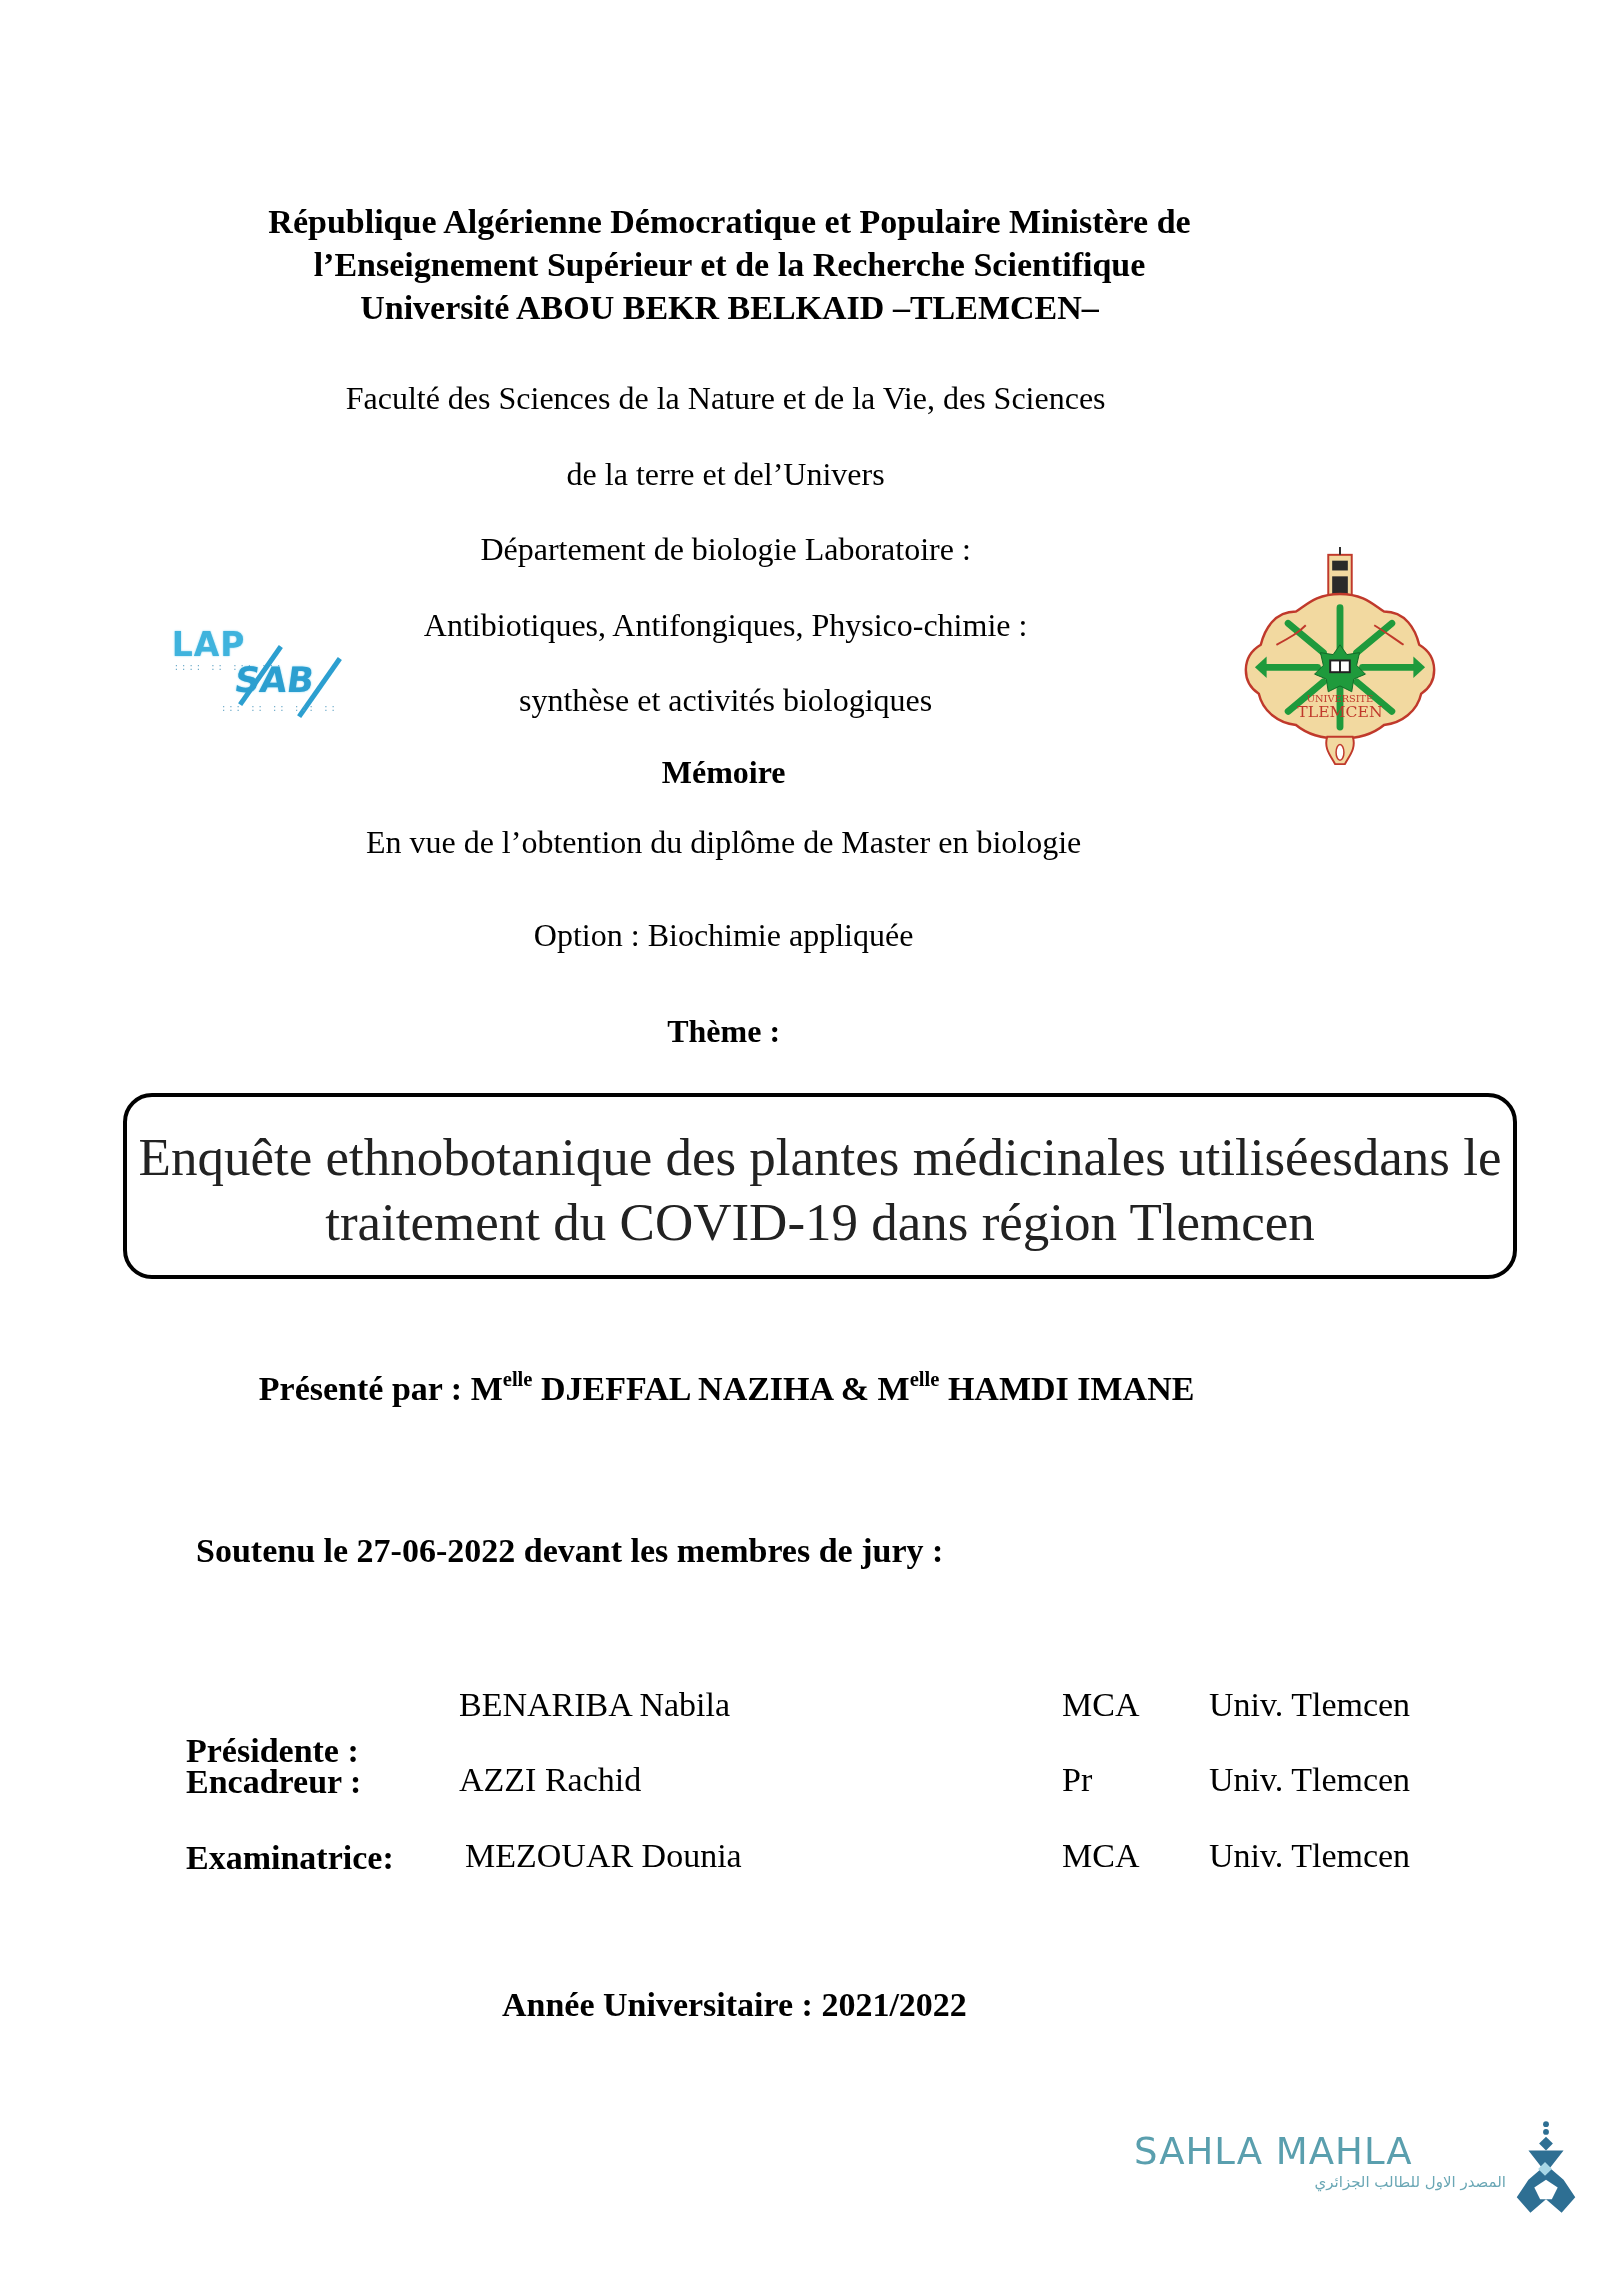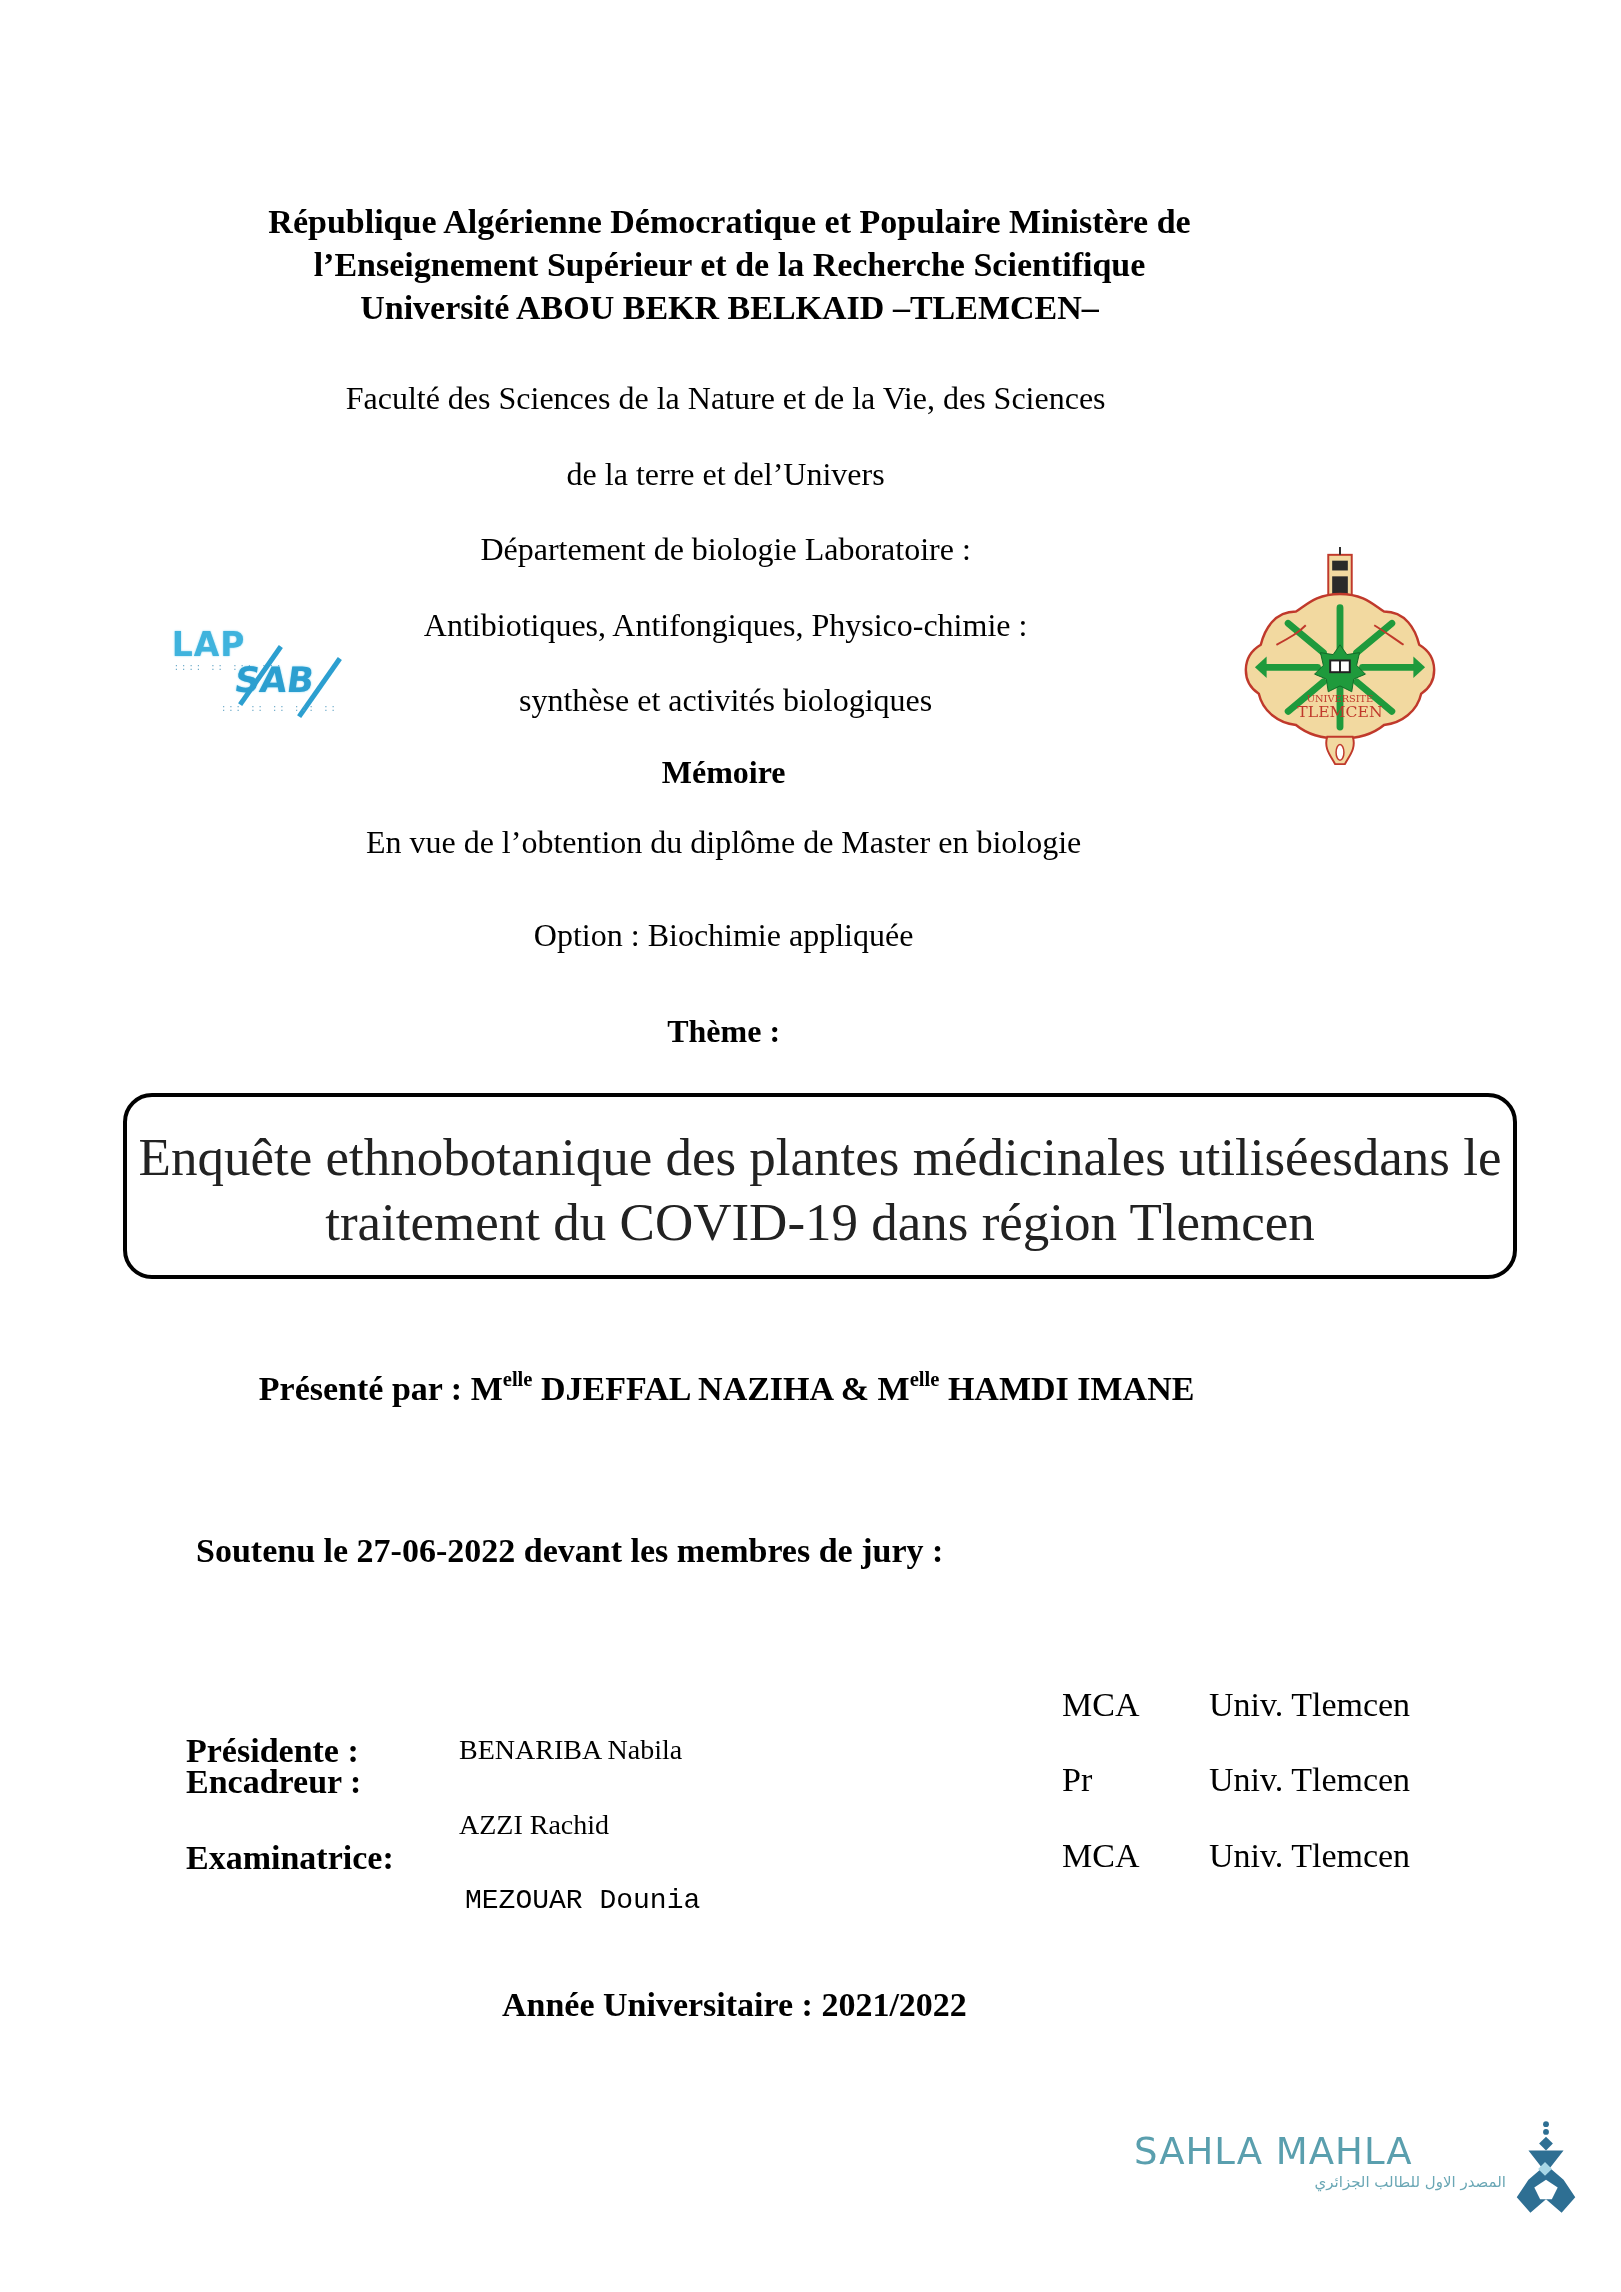--- a/index.html
+++ b/index.html
@@ -14,21 +14,21 @@
 
   .title-box { position: absolute; left: 123px; top: 1093px; width: 1386px; height: 178px;
                border: 4.9px solid #000; border-radius: 29px; box-sizing: content-box; }
   .title-text { position: absolute; left: 0; width: 100%; text-align: center; font-size: 53px;
                 line-height: 55px; color: #222; white-space: nowrap; }
 
   .presented { font-size: 34px; font-weight: bold; }
   .presented sup { font-size: 20.6px; vertical-align: 13.7px; line-height: 0; }
 
   .jury-label { position: absolute; left: 186px; font-size: 34px; font-weight: bold; }
-  .jury-name  { position: absolute; font-size: 28px; margin-top: 48px; }
+  .jury-name  { position: absolute; font-size: 34px; }
   .jury-grade { position: absolute; left: 1062px; font-size: 34px; }
   .jury-univ  { position: absolute; left: 1209px; font-size: 34px; }
 
   .lapsab { position: absolute; left: 162px; top: 613px; width: 176px; height: 108px; }
   .lapsab .l1 { position: absolute; left: 9.8px; top: 11.8px; font-family: "DejaVu Sans", sans-serif;
                 font-weight: bold; font-size: 33px; color: #3fb3dd; letter-spacing: 1px;
                 text-shadow: 0 0 2px #7fd0ee; }
   .lapsab .l2 { position: absolute; left: 73px; top: 47px; font-family: "DejaVu Sans", sans-serif;
                 font-weight: bold; font-size: 35px; color: #2c9fd0; transform: skewX(-8deg);
                 text-shadow: 0 0 2px #7fd0ee; }
@@ -128,21 +128,21 @@
     <div class="jury-univ" style="top:1686px;">Univ. Tlemcen</div>
   </div>
   <div>
     <div class="jury-label" style="top:1763px;">Encadreur :</div>
     <div class="jury-name" style="left:459px; top:1761px;">AZZI Rachid</div>
     <div class="jury-grade" style="top:1761px;">Pr</div>
     <div class="jury-univ" style="top:1761px;">Univ. Tlemcen</div>
   </div>
   <div>
     <div class="jury-label" style="top:1839px;">Examinatrice:</div>
-    <div class="jury-name" style="left:465px; top:1837px;font-family:Liberation Mono, monospace;">MEZOUAR Dounia</div>
+    <div class="jury-name" style="left:465px; top:1837px;">MEZOUAR Dounia</div>
     <div class="jury-grade" style="top:1837px;">MCA</div>
     <div class="jury-univ" style="top:1837px;">Univ. Tlemcen</div>
   </div>
 </div>
 
 <div class="center-line presented" style="top:1986px; left:4.9px;">Année Universitaire : 2021/2022</div>
 
 <div class="sahla">
   <div class="brand">SAHLA MAHLA</div>
   <div class="tag">المصدر الاول للطالب الجزائري</div>

